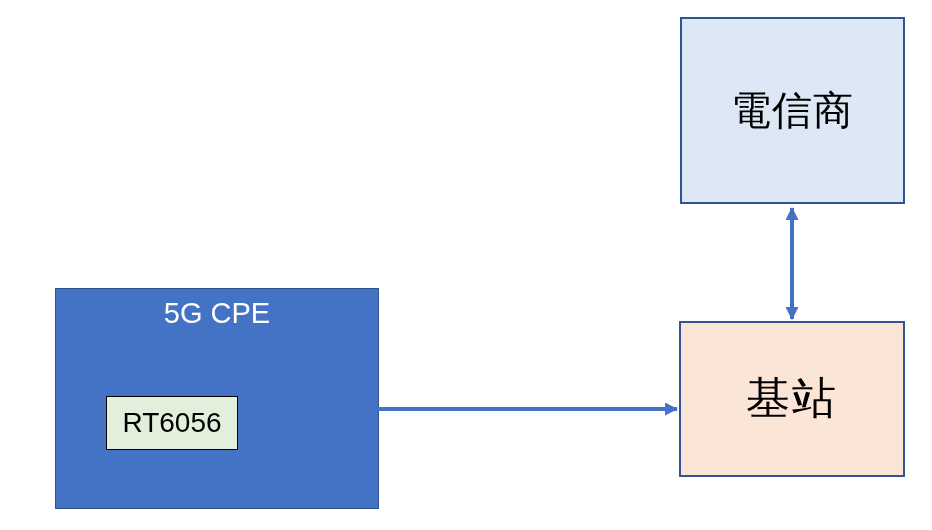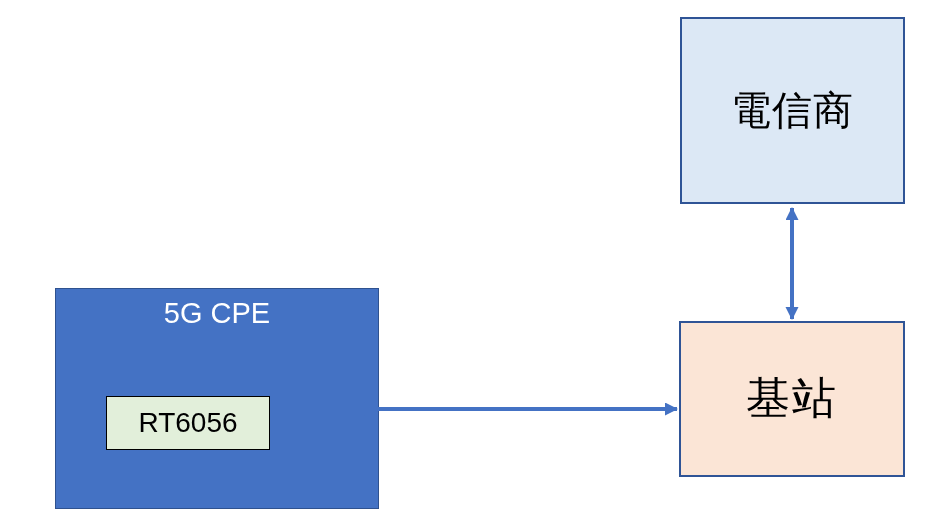--- a/index.html
+++ b/index.html
@@ -32,21 +32,21 @@
     border: 2px solid var(--base-border, #2f5496);
   }
   .node-cpe {
     left: 26px; top: 288px; width: 324px; height: 221px;
     background: var(--cpe-fill, #4472c4);
     border: 1px solid var(--cpe-border, #2f528f);
     align-items: flex-start;
     margin-left: 29px;
   }
   .node-chip {
-    left: 106px; top: 396px; width: 164px; height: 54px;
+    left: 106px; top: 396px; width: 132px; height: 54px;
     background: var(--chip-fill, #e2efda);
     border: 1.5px solid var(--chip-border, #000000);
   }
   .cjk-label {
     font-family: "Liberation Serif", "DejaVu Serif", serif;
     color: #000000;
     line-height: 1;
   }
   .telecom-label { font-size: 40px; letter-spacing: 1px; }
   .base-label { font-size: 44px; letter-spacing: 2px; }

